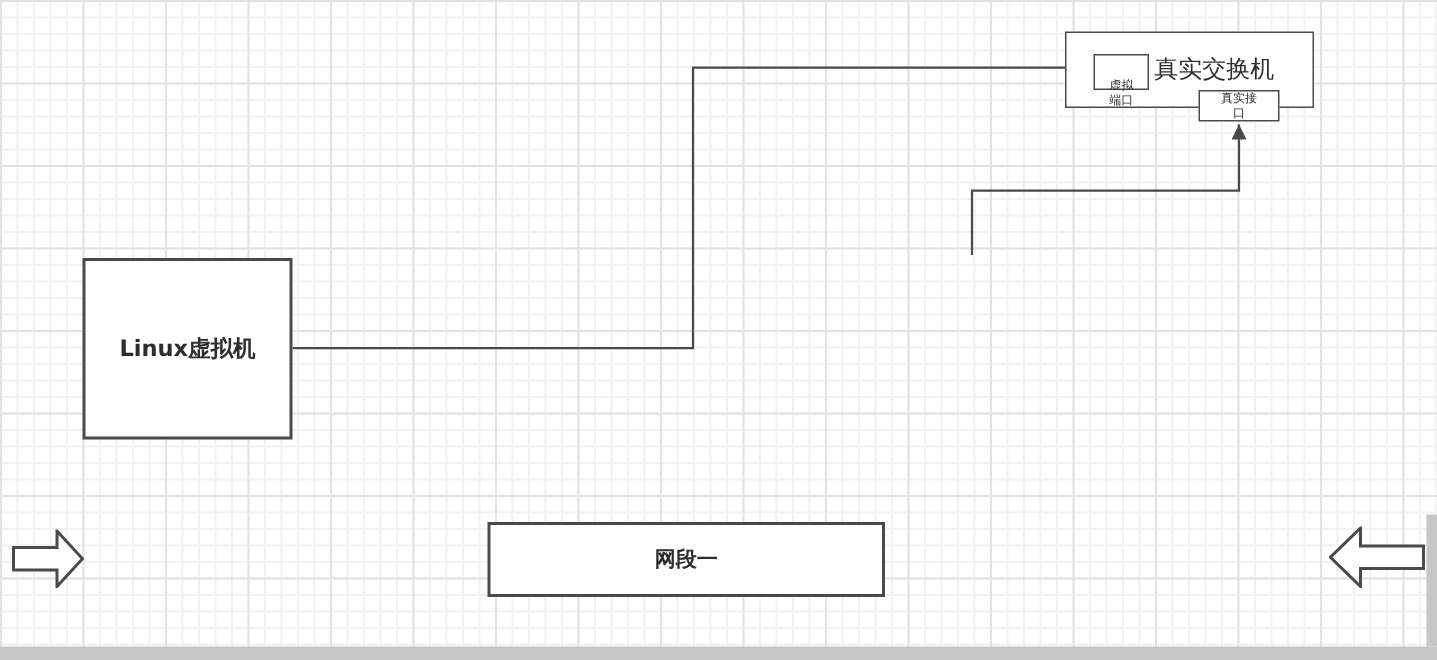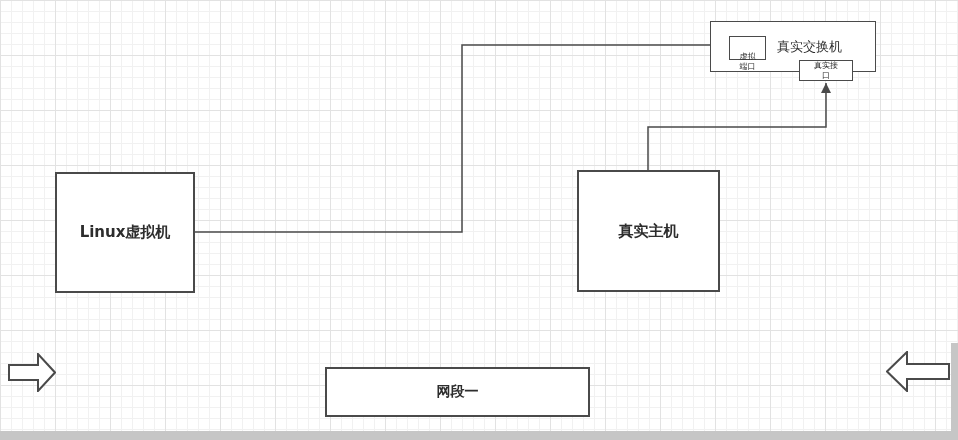--- a/index.html
+++ b/index.html
@@ -36,21 +36,21 @@
     align-items: center;
     justify-content: center;
     text-align: center;
     color: #2d2d2d;
     z-index: 2;
   }
   .node.big   { font-weight: 700; font-size: 15px; }
   .node.mid   { font-weight: 700; font-size: 14px; }
   .node.switch {
     border-width: 1px;
-    font-size: 13px;
+    font-size: 16px;
     font-weight: 400;
     padding-left: 33px; 
     justify-content: center;
   }
   .node.small {
     border-width: 1px;
     font-size: 8px;
     line-height: 1.2;
     font-weight: 400;
     z-index: 3;
@@ -106,25 +106,22 @@
   </div>
 
   <div class="node small" style="left:799px; top:60px; width:54px; height:21px;text-align:center;">
     <span class="wrap-3">真实接口</span>
   </div>
 
   <div class="node big" style="left:55px; top:172px; width:140px; height:121px;">
     <span>Linux虚拟机</span>
   </div>
 
-  <div class="node big" style="left:577px; top:170px; width:143px; height:122px;">
-    <span>真实主机</span>
-  </div>
 
-  <div class="node mid" style="left:325px; top:348px; width:265px; height:50px;margin-top:19px;">
+  <div class="node mid" style="left:325px; top:348px; width:265px; height:50px;">
     <span>网段一</span>
   </div>
 
   <svg class="block-arrow" style="left:8px; top:353px;" width="48" height="39" viewBox="0 0 48 39" xmlns="http://www.w3.org/2000/svg">
     <polygon points="1,12 30,12 30,1 47,19.5 30,38 30,27 1,27"></polygon>
   </svg>
 
   <svg class="block-arrow" style="left:886px; top:351px;" width="64" height="41" viewBox="0 0 64 41" xmlns="http://www.w3.org/2000/svg">
     <polygon points="63,13 21,13 21,1 1,20.5 21,40 21,28 63,28"></polygon>
   </svg>

